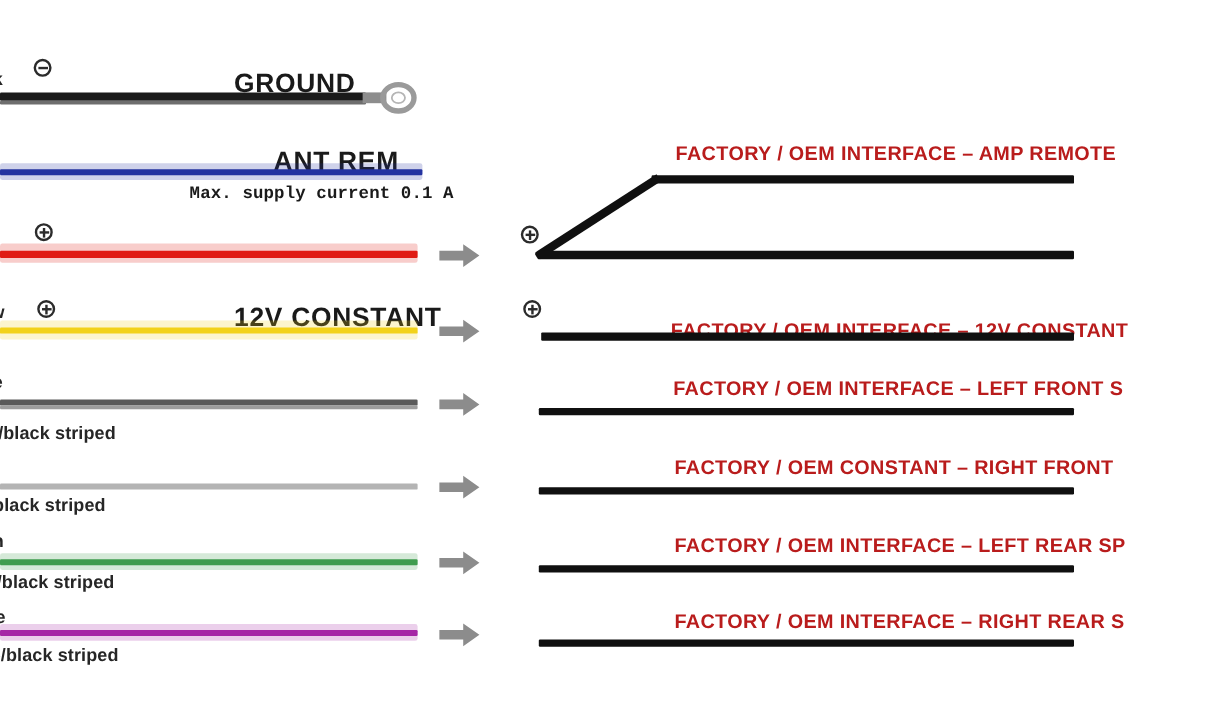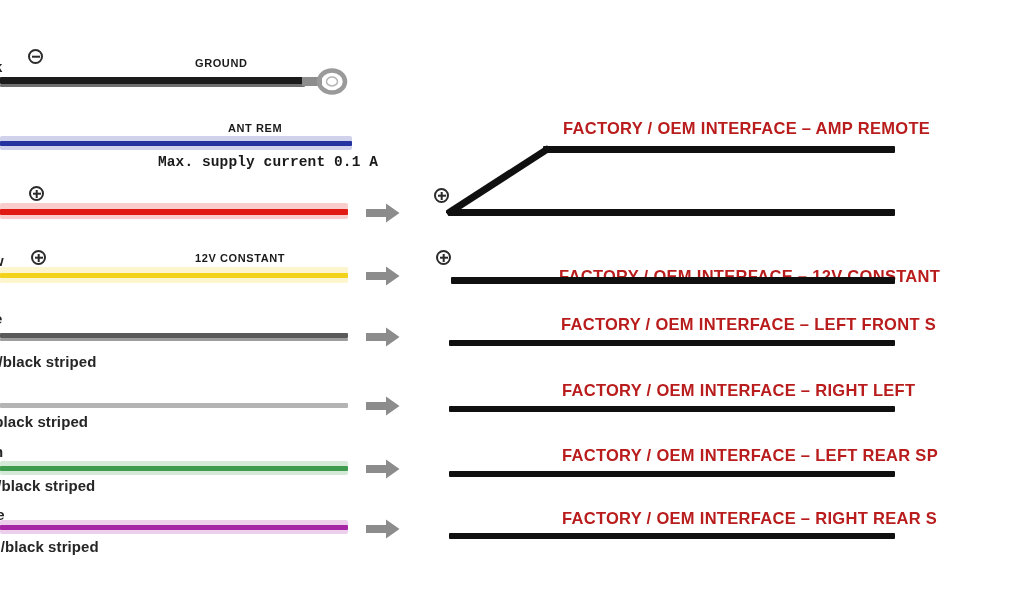--- a/index.html
+++ b/index.html
@@ -37,21 +37,21 @@
   .lbl {
     position: absolute;
     font-family: "Liberation Sans", sans-serif;
     font-weight: bold;
     color: #1a1a1a;
     white-space: nowrap;
     letter-spacing: .2px;
     -webkit-font-smoothing: none;
   }
   .lbl-fn {           
-    font-size: 11px;
+    font-size: 22px;
     letter-spacing: .6px;
   }
   .lbl-note {         
     font-size: 14.5px;
     letter-spacing: .1px;
     font-family: Liberation Mono, monospace;
   }
   .lbl-color {        
     font-size: 15px;
     letter-spacing: .1px;
@@ -214,21 +214,21 @@
   <div class="polarity plus abs" style="left:434px; top:188px;"></div>
   <div class="oem-bar" style="left:449px; top:209px; width:446px; height:7px;"></div>
 
   <div class="polarity plus abs" style="left:436px; top:250px;"></div>
   <div class="lbl lbl-oem" style="left:559px; top:251px;margin-top:16px;">FACTORY / OEM INTERFACE – 12V CONSTANT</div>
   <div class="oem-bar" style="left:451px; top:277px; width:444px; height:7px;"></div>
 
   <div class="lbl lbl-oem" style="left:561px; top:315px;">FACTORY / OEM INTERFACE – LEFT FRONT S</div>
   <div class="oem-bar" style="left:449px; top:340px; width:446px; height:6px;"></div>
 
-  <div class="lbl lbl-oem" style="left:562px; top:381px;">FACTORY / OEM INTERFACE – RIGHT LEFT</div>
+  <div class="lbl lbl-oem" style="left:562px; top:381px;">FACTORY / OEM CONSTANT – RIGHT FRONT</div>
   <div class="oem-bar" style="left:449px; top:406px; width:446px; height:6px;"></div>
 
   <div class="lbl lbl-oem" style="left:562px; top:446px;">FACTORY / OEM INTERFACE – LEFT REAR SP</div>
   <div class="oem-bar" style="left:449px; top:471px; width:446px; height:6px;"></div>
 
   <div class="lbl lbl-oem" style="left:562px; top:509px;">FACTORY / OEM INTERFACE – RIGHT REAR S</div>
   <div class="oem-bar" style="left:449px; top:533px; width:446px; height:6px;"></div>
 
 </div>
 

